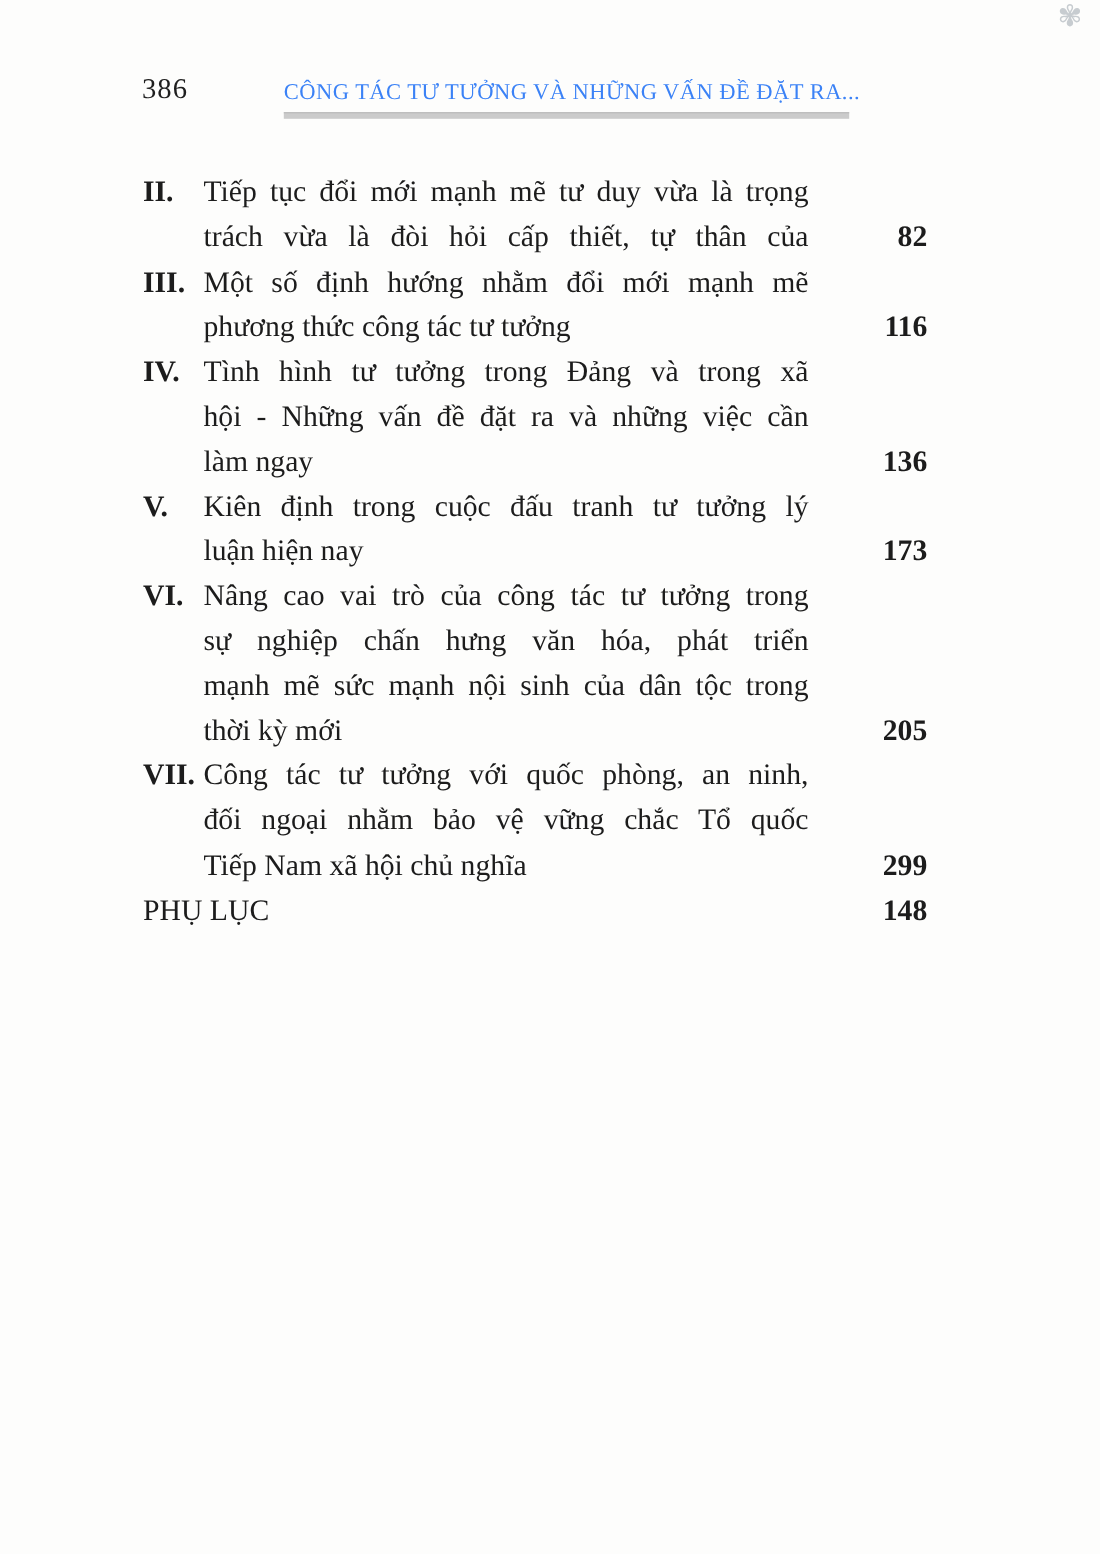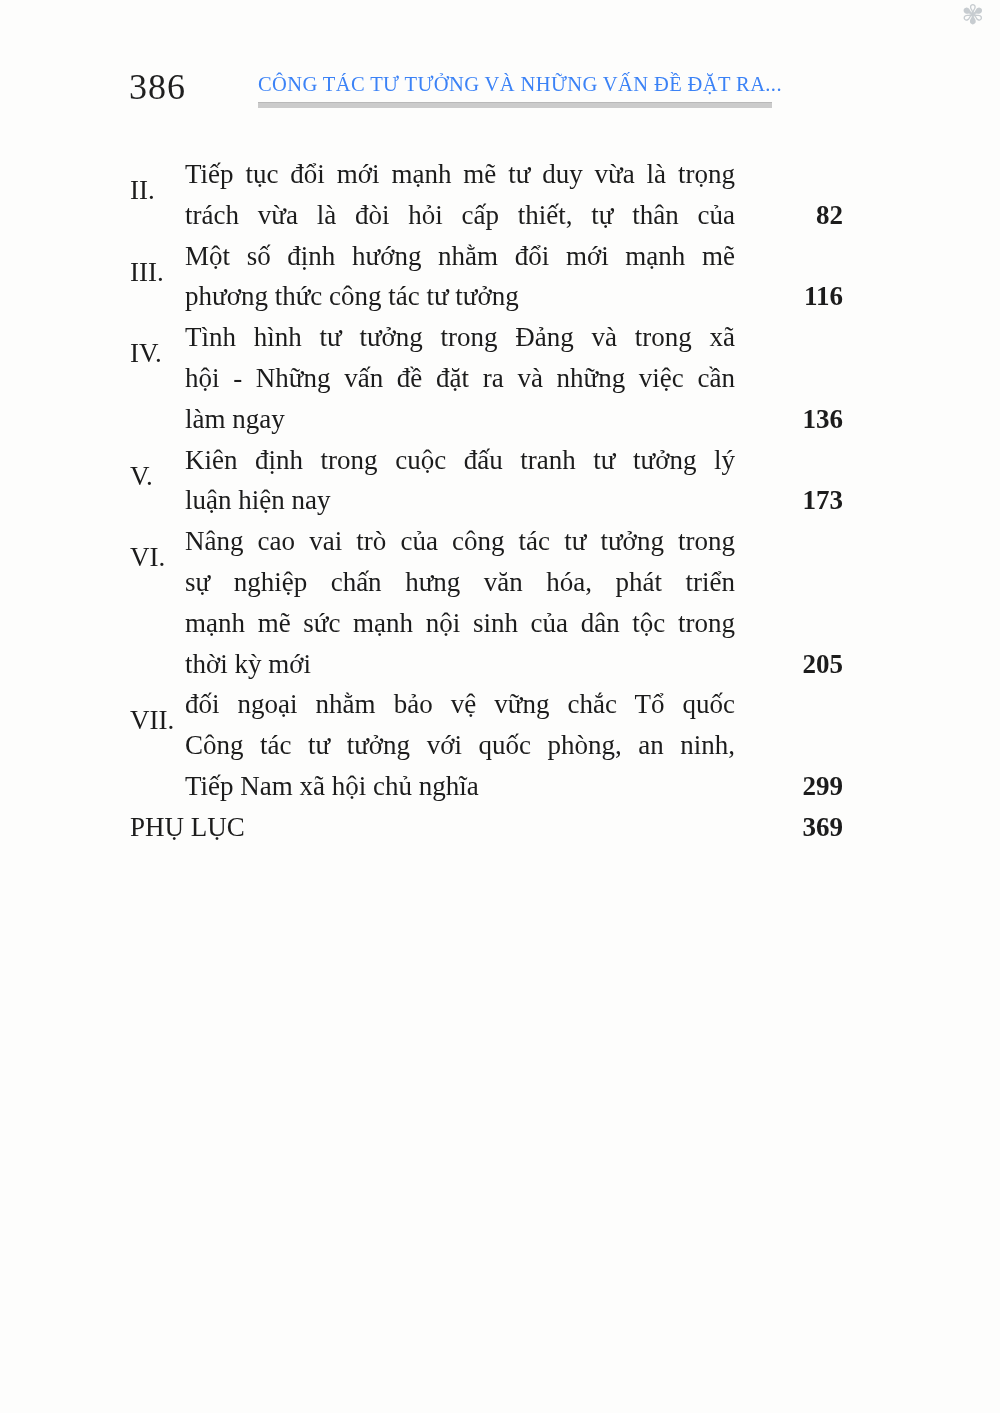--- a/index.html
+++ b/index.html
@@ -18,21 +18,21 @@
     right: 16px;
     font-size: 27px;
     color: #c7ccd0;
     line-height: 1;
     user-select: none;
   }
   .folio {
     position: absolute;
     top: 66px;
     left: 129px;
-    font-size: 36px;
+    font-size: 26px;
     letter-spacing: 1px;
     color: #1f1f1f;
   }
   .running-head {
     position: absolute;
     top: 73px;
     left: 258px;
     width: 514px;
     text-align: center;
     font-size: 20.5px;
@@ -54,21 +54,22 @@
     top: 154px;
     left: 130px;
     width: 713px;
     font-size: 27px;
     line-height: 40.8px;
   }
   .entry { position: relative; }
   .entry .num {
     position: absolute;
     left: 0;
-    top: 16px;
+    top: 0;
+    font-weight: bold;
   }
   .entry .body {
     margin-left: 55px;
     width: 550px;
   }
   .entry.full .body {
     margin-left: 0;
     width: 550px;
   }
   .line { white-space: normal; }
@@ -136,27 +137,27 @@
           <div class="line just">Nâng cao vai trò của công tác tư tưởng trong</div>
           <div class="line just">sự nghiệp chấn hưng văn hóa, phát triển</div>
           <div class="line just">mạnh mẽ sức mạnh nội sinh của dân tộc trong</div>
           <div class="line">thời kỳ mới</div>
         </div>
         <span class="page-ref">205</span>
       </div>
       <div class="entry">
         <span class="num">VII.</span>
         <div class="body">
+          <div class="line just">Công tác tư tưởng với quốc phòng, an ninh,</div>
           <div class="line just">đối ngoại nhằm bảo vệ vững chắc Tổ quốc</div>
-          <div class="line just">Công tác tư tưởng với quốc phòng, an ninh,</div>
           <div class="line">Tiếp Nam xã hội chủ nghĩa</div>
         </div>
         <span class="page-ref">299</span>
       </div>
       <div class="entry full">
         <div class="body">
           <div class="line">PHỤ LỤC</div>
         </div>
-        <span class="page-ref">369</span>
+        <span class="page-ref">148</span>
       </div>
     </div>
 
 </div>
 
 </body></html>

